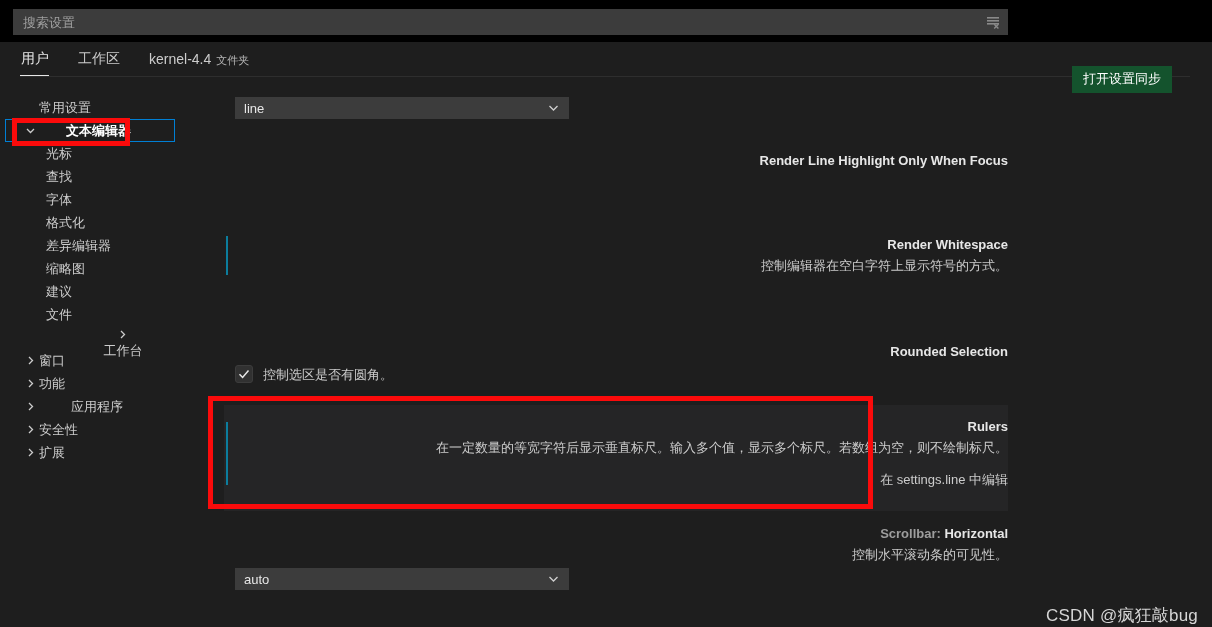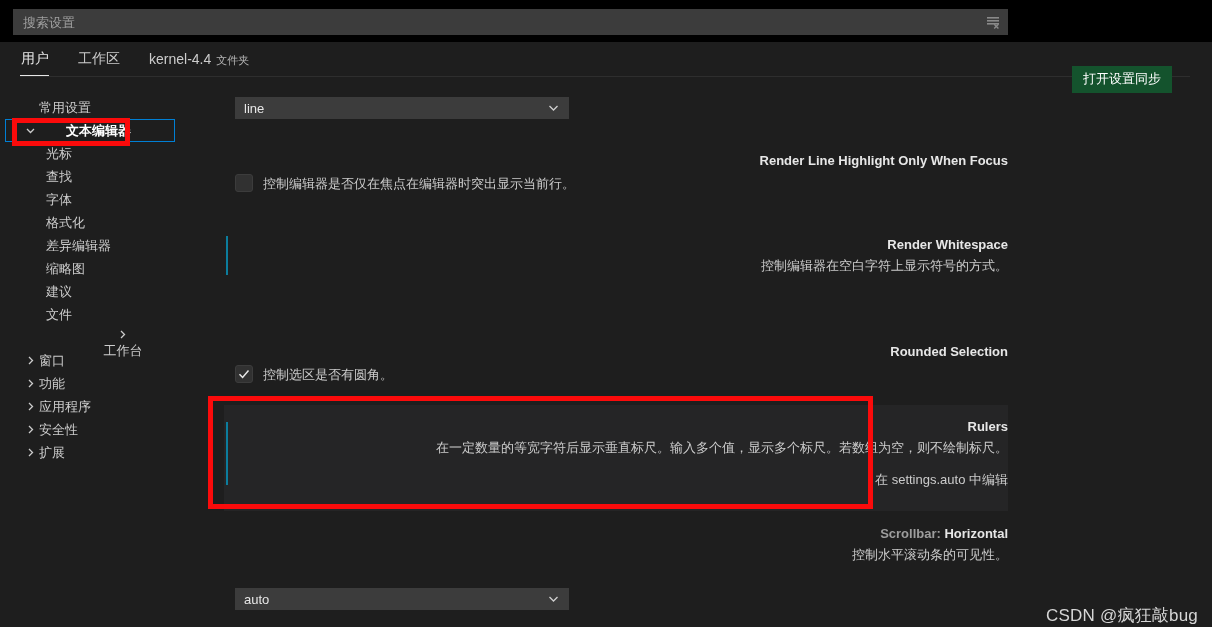--- a/index.html
+++ b/index.html
@@ -206,21 +206,21 @@
       <span>窗口</span>
     </div>
     <div class="toc-item" style="top: 276px; position: absolute; left: 0px; right: 0px;">
       <span class="twisty">
         <svg width="11" height="11" viewBox="0 0 11 11">
             <path d="M4 2 L7.5 5.5 L4 9" stroke="#cccccc" stroke-width="1.3" fill="none"></path>
           </svg>
       </span>
       <span>功能</span>
     </div>
-    <div class="toc-item" style="top: 299px; position: absolute; left: 0px; right: 0px;">
+    <div class="toc-item" style="top: 299px; position: absolute; left: 0px; right: 0px; gap: 32px;">
       <span class="twisty">
         <svg width="11" height="11" viewBox="0 0 11 11">
             <path d="M4 2 L7.5 5.5 L4 9" stroke="#cccccc" stroke-width="1.3" fill="none"></path>
           </svg>
       </span>
       <span>应用程序</span>
     </div>
     <div class="toc-item" style="top: 322px; position: absolute; left: 0px; right: 0px;">
       <span class="twisty">
         <svg width="11" height="11" viewBox="0 0 11 11">
@@ -254,24 +254,20 @@
               </svg>
           </span>
         </div>
       </div>
     </div>
 
     <div class="setting-row" style="top:64px">
       <div class="indicator"></div>
       <div class="setting-inner">
         <div class="setting-title">Render Line Highlight Only When Focus</div>
-        <div class="cb-row">
-          <span class="checkbox"></span>
-          <span class="cb-label">控制编辑器是否仅在焦点在编辑器时突出显示当前行。</span>
-        </div>
       </div>
     </div>
 
     <div class="setting-row modified" style="top:148px">
       <div class="indicator"></div>
       <div class="setting-inner">
         <div class="setting-title">Render Whitespace</div>
         <div class="setting-desc">控制编辑器在空白字符上显示符号的方式。</div>
       </div>
     </div>
@@ -289,32 +285,32 @@
           <span class="cb-label">控制选区是否有圆角。</span>
         </div>
       </div>
     </div>
 
     <div class="setting-row modified" style="top:330px">
       <div class="indicator" style="top:4px;bottom:4px"></div>
       <div class="setting-inner">
         <div class="setting-title">Rulers</div>
         <div class="setting-desc">在一定数量的等宽字符后显示垂直标尺。输入多个值，显示多个标尺。若数组为空，则不绘制标尺。</div>
-        <div class="setting-link" style="margin-top:14px">在 settings.auto 中编辑</div>
+        <div class="setting-link" style="margin-top:14px">在 settings.line 中编辑</div>
       </div>
     </div>
 
     <div class="setting-row" style="top:437px">
       <div class="indicator"></div>
       <div class="setting-inner">
         <div class="setting-title"><span class="cat">Scrollbar:</span>
           <span>Horizontal</span>
         </div>
         <div class="setting-desc">控制水平滚动条的可见性。</div>
-        <div class="select-box" style="margin-top:24px">
+        <div class="select-box" style="margin-top:4px">
           <span>auto</span>
           <span class="chev">
             <svg width="13" height="13" viewBox="0 0 13 13">
                 <path d="M2.5 4.5 L6.5 8.5 L10.5 4.5" stroke="#d0d0d0" stroke-width="1.3" fill="none"></path>
               </svg>
           </span>
         </div>
       </div>
     </div>
   </div>

